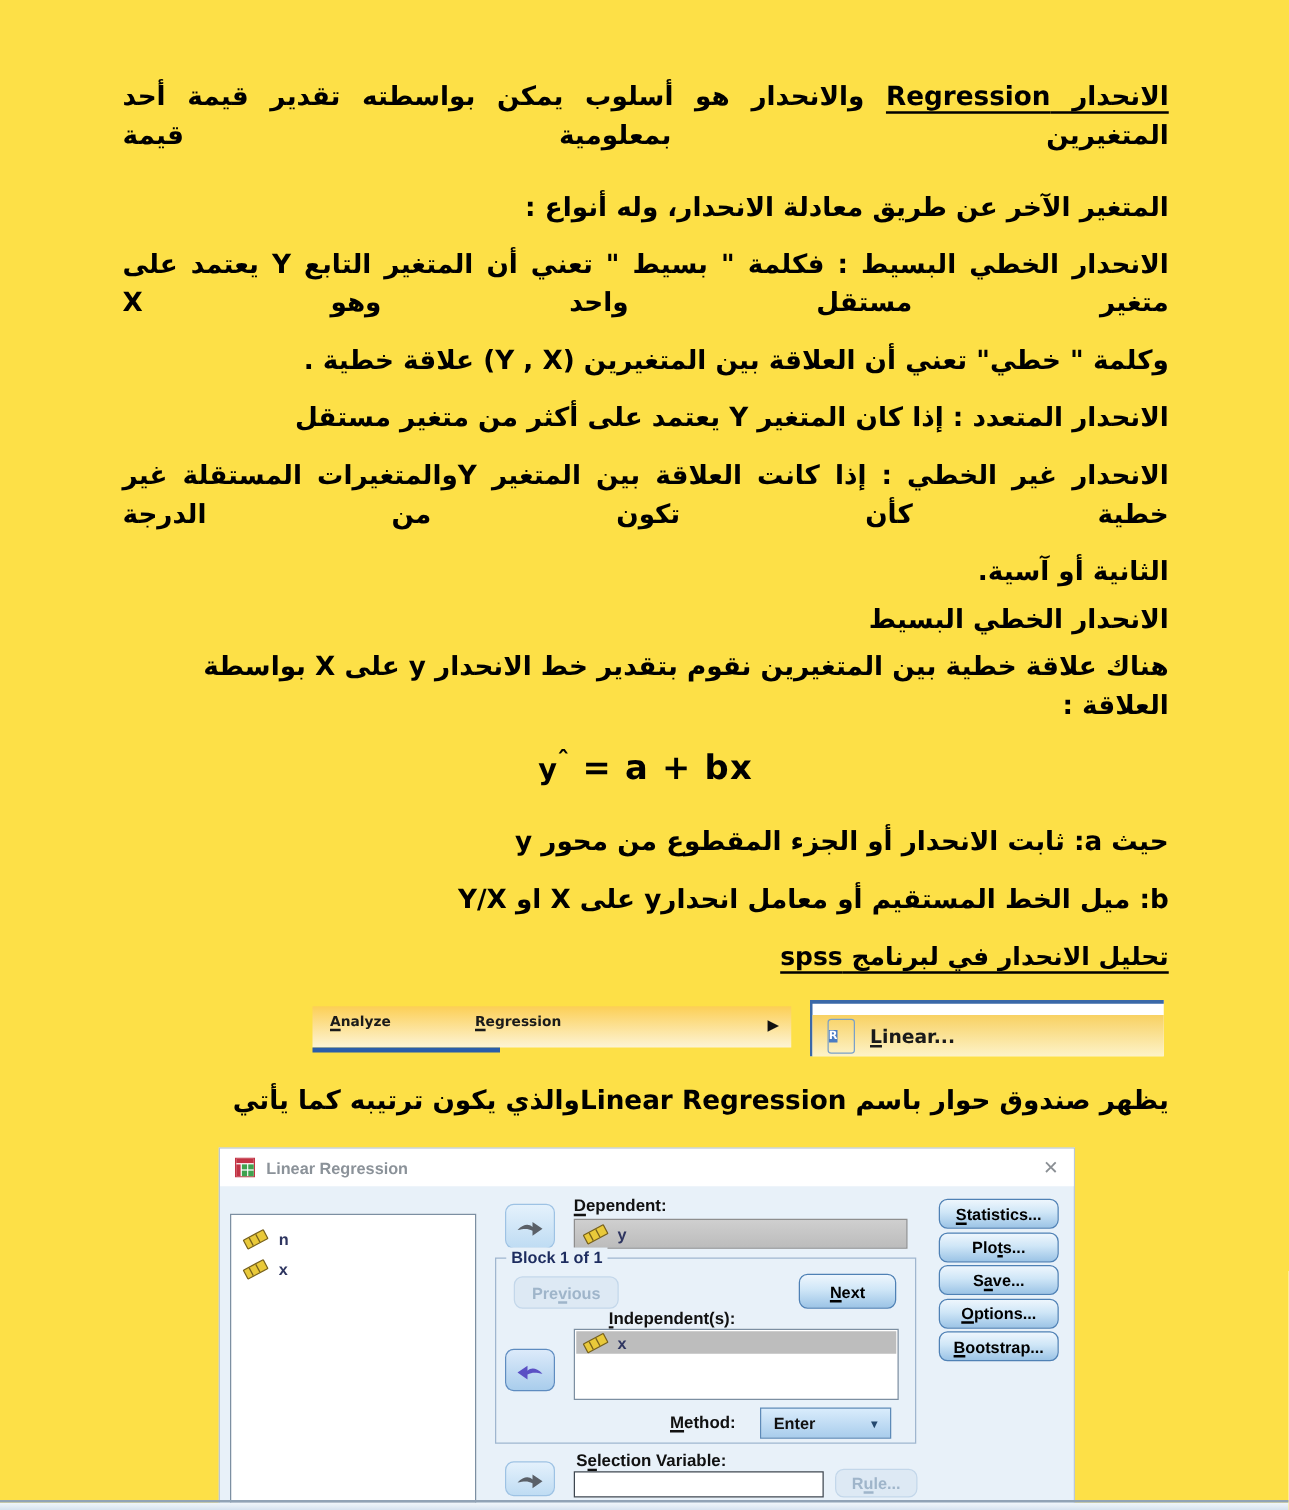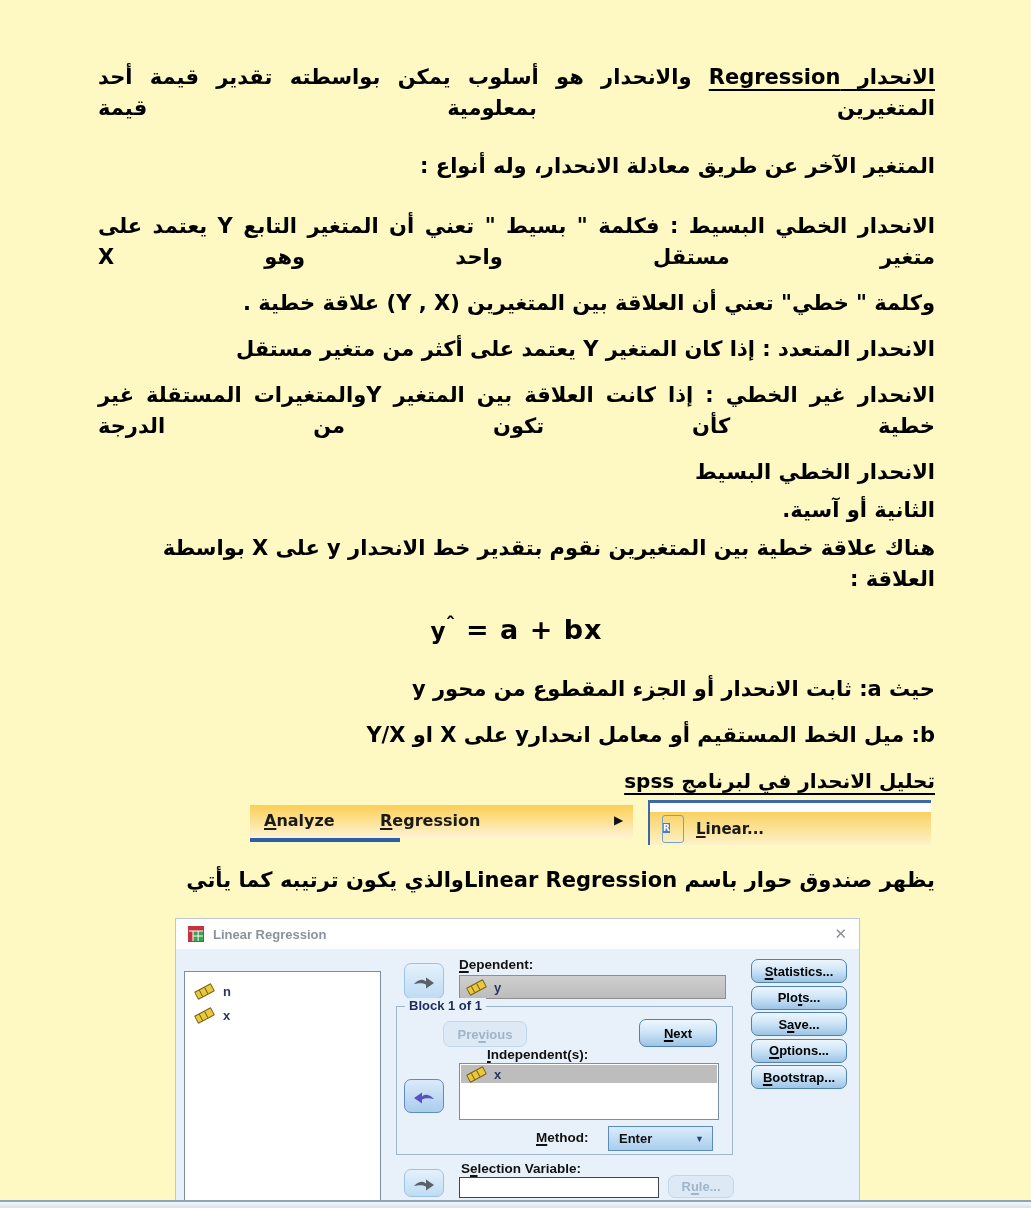--- a/index.html
+++ b/index.html
@@ -1,40 +1,40 @@
 <!DOCTYPE html>
 <html lang="ar"><head>
 <meta charset="utf-8">
 <style>
   html,body{margin:0;padding:0;background:#fff;}
-  #page{position:relative;width:1031px;height:1208px;background:#fef9c3;overflow:hidden;
+  #page{position:relative;width:1031px;height:1208px;background:#fde047;overflow:hidden;
         font-family:"DejaVu Sans",sans-serif;color:#000;}
 
   
   #textblock{position:absolute;top:62px;left:98px;right:96px;direction:rtl;
              font-weight:bold;font-size:21px;}
   #textblock p{margin:0 0 15px 0;line-height:31px;text-align:right;}
   #textblock p.just{text-align:justify;text-align-last:justify;}
   #textblock p.gap1{margin-bottom:27px;}
-  #textblock p.gap2{margin-bottom:29px;}
+  #textblock p.gap2{margin-bottom:14px;}
   #textblock p.tight{margin-bottom:7px;}
   #textblock p.formula{direction:ltr;text-align:center;text-align-last:center;
                        margin:8px 0 22px 0;line-height:40px;}
   #textblock p.heading{margin-top:8px;font-size:20px;}
   .u{text-decoration:underline;text-decoration-thickness:2px;text-underline-offset:5px;}
   .f-y{font-size:23px;}
   .f-sup{vertical-align:super;font-size:20px;line-height:0;}
   .f-rest{font-size:27px;letter-spacing:1px;}
   #caption{position:absolute;top:864px;right:96px;left:150px;direction:rtl;text-align:right;
            font-weight:bold;font-size:21px;line-height:32px;}
 
   
   #menuA{position:absolute;left:250px;top:805px;width:383px;height:33px;
          background:linear-gradient(#fccf55,#fdf4d6);}
-  .mitem{position:absolute;top:6px;font-size:16px;font-weight:600;color:#1a1a1a;}
+  .mitem{position:absolute;top:6px;font-size:11px;font-weight:600;color:#1a1a1a;}
   #mA-analyze{left:14px;}
   #mA-reg{left:130px;}
   #mA-arrow{position:absolute;left:364px;top:8px;font-size:12px;color:#111;}
   #analyze-underline{position:absolute;left:250px;top:838px;width:150px;height:4px;background:#2b5da9;}
   #menuB{position:absolute;left:648px;top:800px;width:283px;height:45px;background:#fff;
          border-top:3px solid #3a68a8;border-left:2px solid #3a68a8;box-sizing:border-box;}
   #menuB-row{position:absolute;left:0;right:0;top:9px;height:33px;
              background:linear-gradient(#f8d162,#fdf3c9);display:flex;align-items:center;}
   #rlin{width:20px;height:26px;margin-left:12px;border:1px solid #7aa0c8;border-radius:3px;
         overflow:hidden;flex:0 0 auto;}
@@ -73,21 +73,21 @@
              color:#2e3560;font-size:13px;font-weight:bold;}
   #blockgroup{position:absolute;left:220px;top:87px;width:335px;height:147px;
               border:1px solid #9fb6cf;}
   #block-label{position:absolute;left:8px;top:-9px;background:#e8f1f9;padding:0 4px;
                color:#1d2c5f;font-size:13px;font-weight:600;}
   .btn{position:absolute;border-radius:7px;font-size:13px;font-weight:600;display:flex;
        align-items:center;justify-content:center;box-sizing:border-box;cursor:default;}
   .btn.en{background:linear-gradient(#eef6fd 0%,#cfe6f7 45%,#9cc4e6 100%);
           border:1.5px solid #4f81b5;color:#000;}
   .btn.dis{background:#dde9f4;border:1.5px solid #c3d7ea;color:#9fb5ca;}
-  #prev-btn{left:235px;top:102px;width:84px;height:26px;margin-left:32px;}
+  #prev-btn{left:235px;top:102px;width:84px;height:26px;}
   #next-btn{left:463px;top:100px;width:78px;height:28px;}
   #ind-label{left:295px;top:128px;padding-left:16px;}
   #ind-list{left:283px;top:144px;width:260px;height:57px;}
   .selrow{height:18px;margin:1px;background:#bdbdbd;display:flex;align-items:center;gap:8px;
           padding-left:6px;color:#2e3560;font-size:13px;font-weight:bold;}
   #method-label{left:360px;top:211px;text-align:center;}
   #method-dd{position:absolute;left:432px;top:207px;width:105px;height:25px;
              background:linear-gradient(#d9ecfc,#a9cdec);border:1.5px solid #5d8ab8;
              box-sizing:border-box;display:flex;align-items:center;padding:0 8px 0 10px;
              font-size:13px;font-weight:600;color:#111;}
@@ -107,22 +107,22 @@
 
 <div id="page">
 
   <div id="textblock">
       <p class="just gap1"><span class="u">الانحدار  </span><span class="u">Regression</span><span> والانحدار هو أسلوب يمكن بواسطته تقدير قيمة أحد المتغيرين بمعلومية قيمة</span></p>
       <p class="gap2"><span>المتغير الآخر عن طريق معادلة الانحدار، وله أنواع :</span></p>
       <p class="just"><span>الانحدار الخطي البسيط : فكلمة " بسيط " تعني أن المتغير التابع Y يعتمد على متغير مستقل واحد وهو X</span></p>
       <p><span>وكلمة " خطي" تعني أن العلاقة بين المتغيرين (Y , X) علاقة خطية .</span></p>
       <p><span>الانحدار المتعدد : إذا كان المتغير Y يعتمد على أكثر من متغير مستقل</span></p>
       <p class="just"><span>الانحدار غير الخطي : إذا كانت العلاقة بين المتغير Yوالمتغيرات المستقلة غير خطية كأن تكون من الدرجة</span></p>
+      <p class="tight"><span>الثانية أو آسية.</span></p>
       <p class="tight"><span>الانحدار الخطي البسيط</span></p>
-      <p class="tight"><span>الثانية أو آسية.</span></p>
       <p><span>هناك علاقة خطية بين المتغيرين نقوم بتقدير خط الانحدار y  على X  بواسطة العلاقة :</span></p>
       <p class="formula"><span class="f-y">y</span><span class="f-sup">ˆ</span><span class="f-rest"> = a + bx</span></p>
       <p><span>حيث a: ثابت الانحدار أو الجزء المقطوع من محور y</span></p>
       <p><span>b: ميل الخط المستقيم أو معامل انحدارy  على X او  Y/X</span></p>
       <p class="heading"><span class="u">تحليل الانحدار في لبرنامج </span><span class="u">spss</span></p>
     </div>
 
   <div id="caption"><span>يظهر صندوق حوار باسم  </span><span>Linear Regression</span><span>والذي يكون ترتيبه كما يأتي</span></div>
 
   <div id="menuA">

